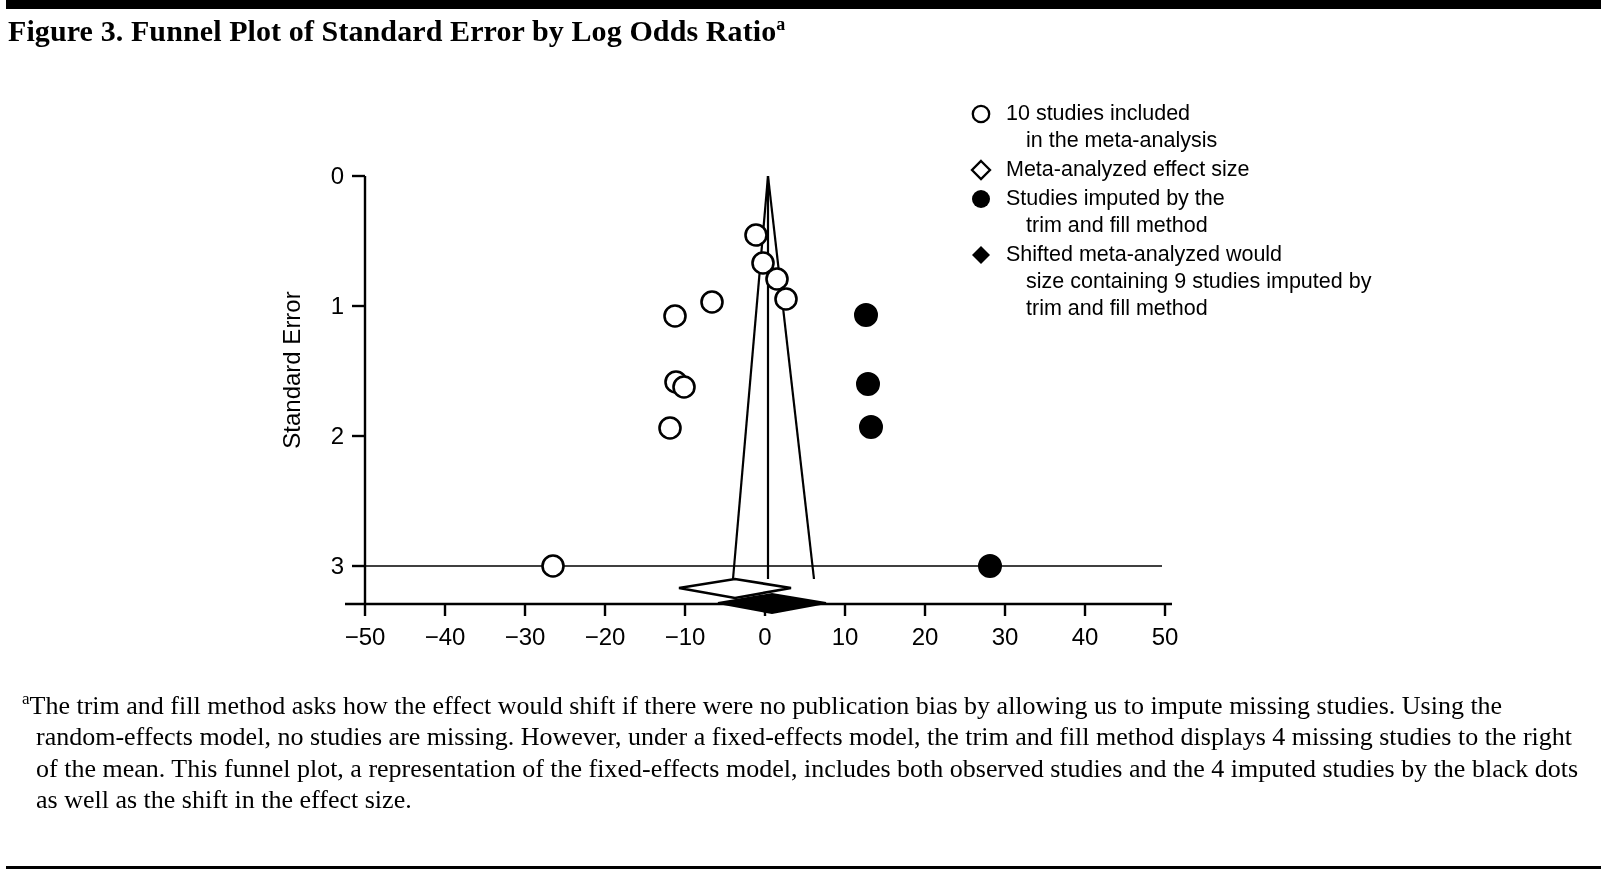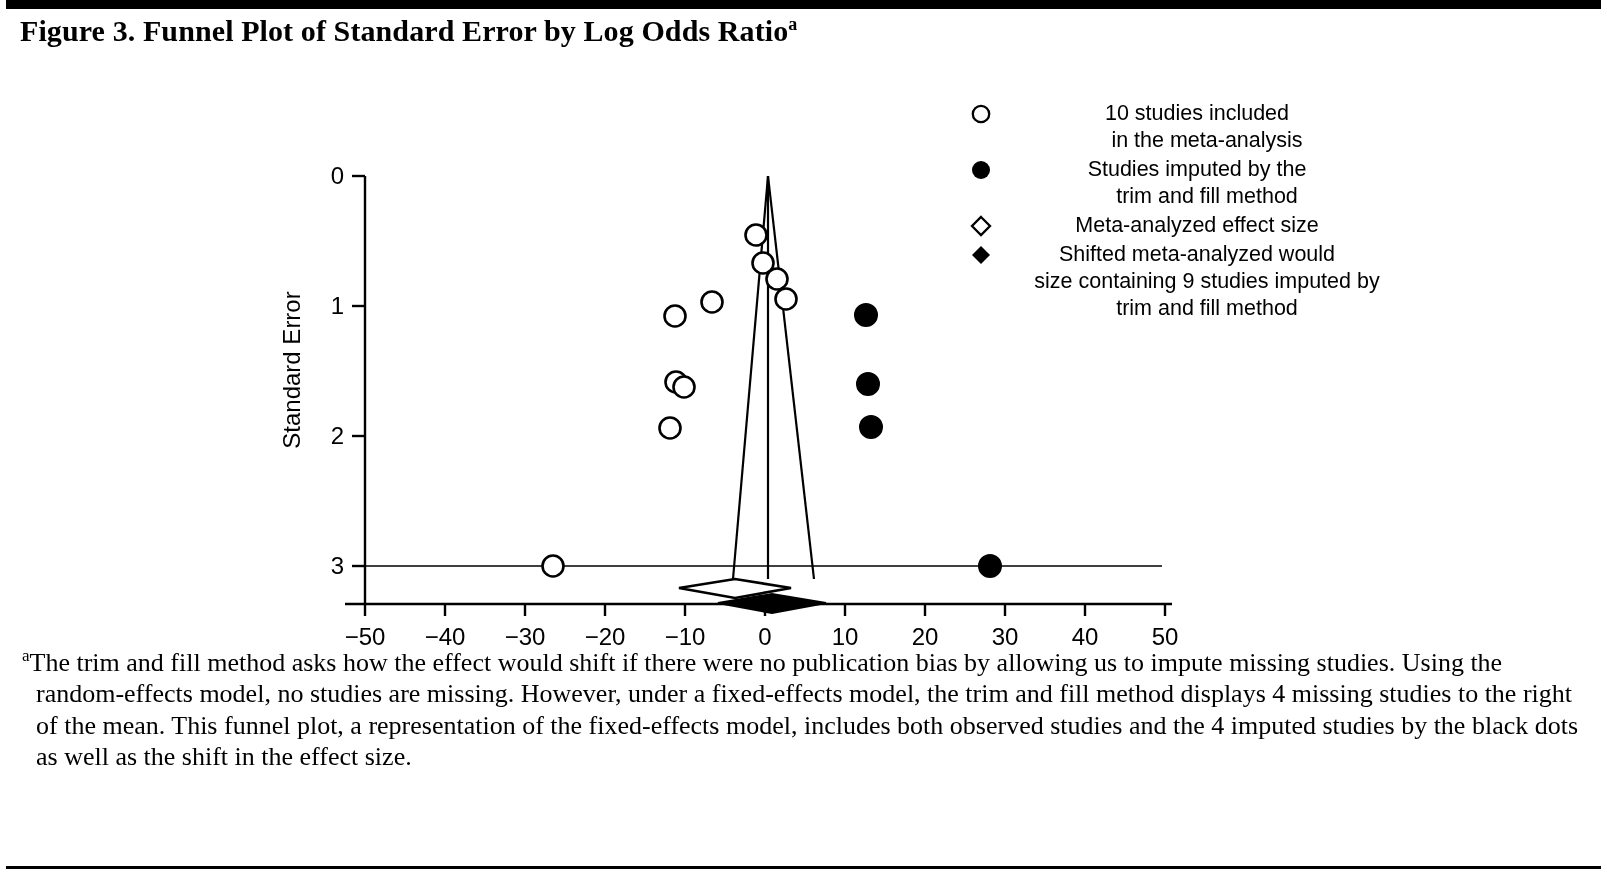--- a/index.html
+++ b/index.html
@@ -30,21 +30,20 @@
   }
   .fig-title {
     position: absolute;
     left: 8px;
     top: 14px;
     font-family: "Liberation Serif", serif;
     font-size: 30px;
     font-weight: bold;
     letter-spacing: 0.1px;
     white-space: nowrap;
-    margin-left: 12px;
   }
   .fig-title sup {
     font-size: 18px;
     vertical-align: super;
   }
   .chart-area {
     position: absolute;
     left: 0px;
     top: 70px;
     width: 1607px;
@@ -71,30 +70,29 @@
   }
   .legend-row .sym {
     position: absolute;
     left: 2px;
     top: 3px;
     width: 24px;
     height: 22px;
   }
   .legend-row .txt {
     display: block;
-    text-align: center;
   }
   .legend-row .txt .cont {
     display: block;
     padding-left: 20px;
   }
   .footnote {
     position: absolute;
     left: 8px;
-    top: 640px;
+    top: 683px;
     width: 1586px;
     font-family: "Liberation Serif", serif;
     font-size: 26px;
     line-height: 31.5px;
     text-align: left;
   }
   .footnote sup {
     font-size: 17px;
     vertical-align: super;
   }
@@ -218,37 +216,37 @@
         </span>
         <span class="txt">
           <span>10 studies included</span>
           <span class="cont">in the meta-analysis</span>
         </span>
       </div>
 
       <div class="legend-row">
         <span class="sym">
           <svg width="24" height="22" viewBox="0 0 24 22">
+              <polygon points="11,2 20,11 11,20 2,11" fill="#ffffff" stroke="#000000" stroke-width="2.3"></polygon>
+            </svg>
+        </span>
+        <span class="txt">
+          <span>Meta-analyzed effect size</span>
+        </span>
+      </div>
+
+      <div class="legend-row">
+        <span class="sym">
+          <svg width="24" height="22" viewBox="0 0 24 22">
               <circle cx="11" cy="11" r="9" fill="#000000"></circle>
             </svg>
         </span>
         <span class="txt">
           <span>Studies imputed by the</span>
           <span class="cont">trim and fill method</span>
-        </span>
-      </div>
-
-      <div class="legend-row">
-        <span class="sym">
-          <svg width="24" height="22" viewBox="0 0 24 22">
-              <polygon points="11,2 20,11 11,20 2,11" fill="#ffffff" stroke="#000000" stroke-width="2.3"></polygon>
-            </svg>
-        </span>
-        <span class="txt">
-          <span>Meta-analyzed effect size</span>
         </span>
       </div>
 
       <div class="legend-row">
         <span class="sym">
           <svg width="24" height="22" viewBox="0 0 24 22">
               <polygon points="11,2 20,11 11,20 2,11" fill="#000000"></polygon>
             </svg>
         </span>
         <span class="txt">

